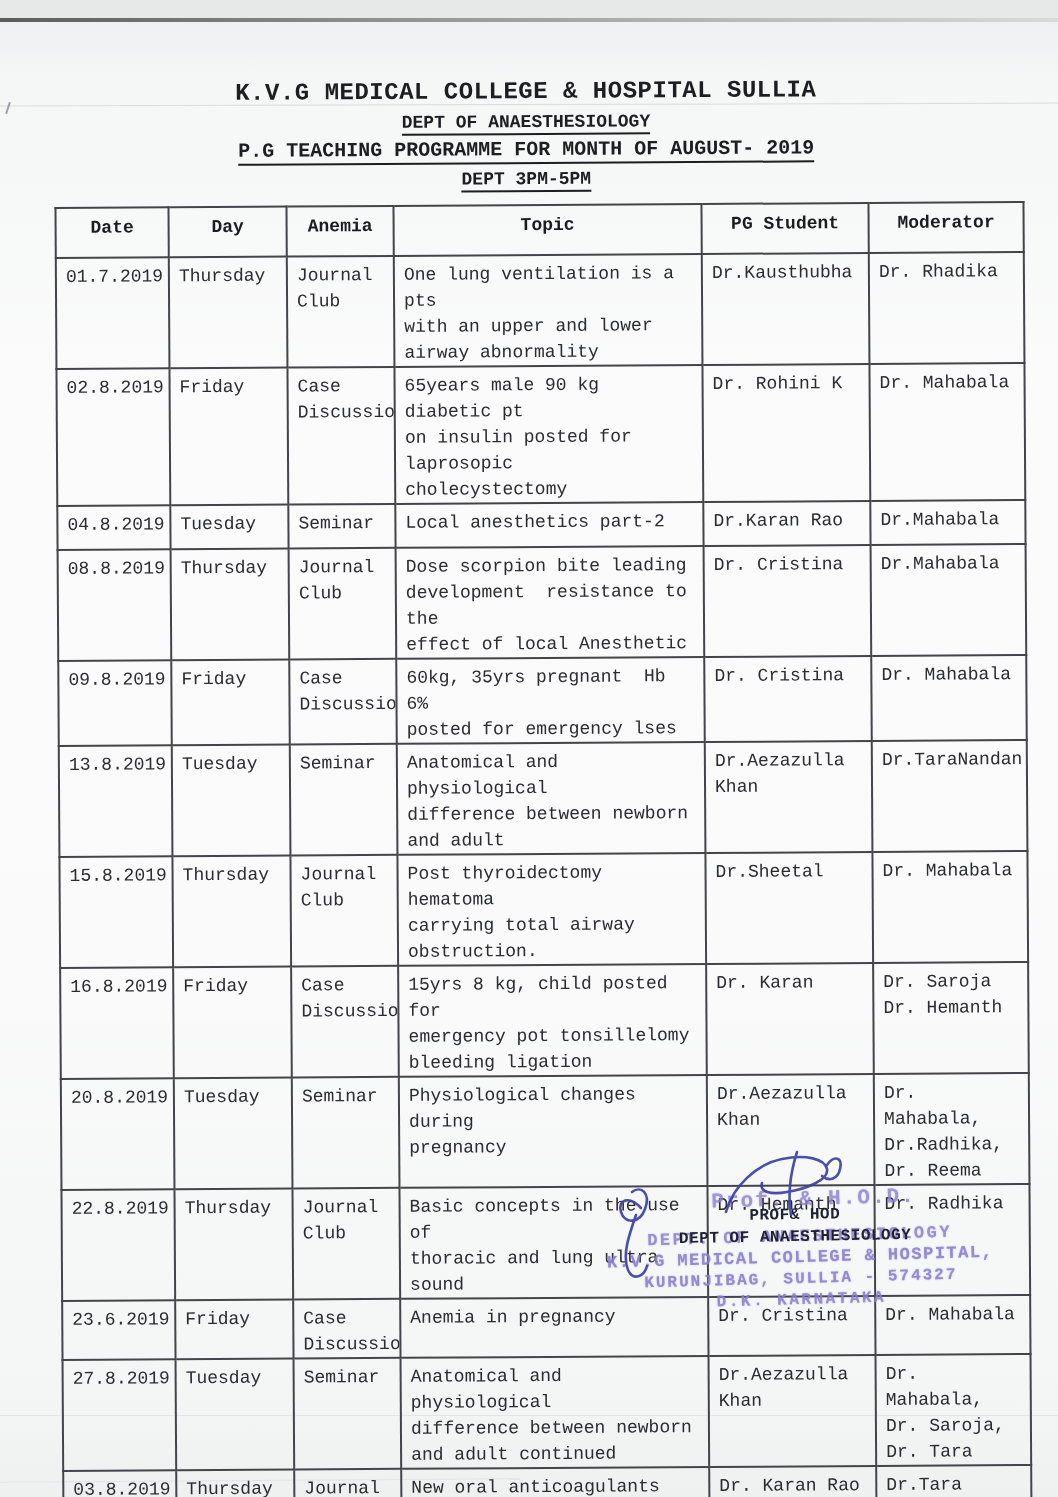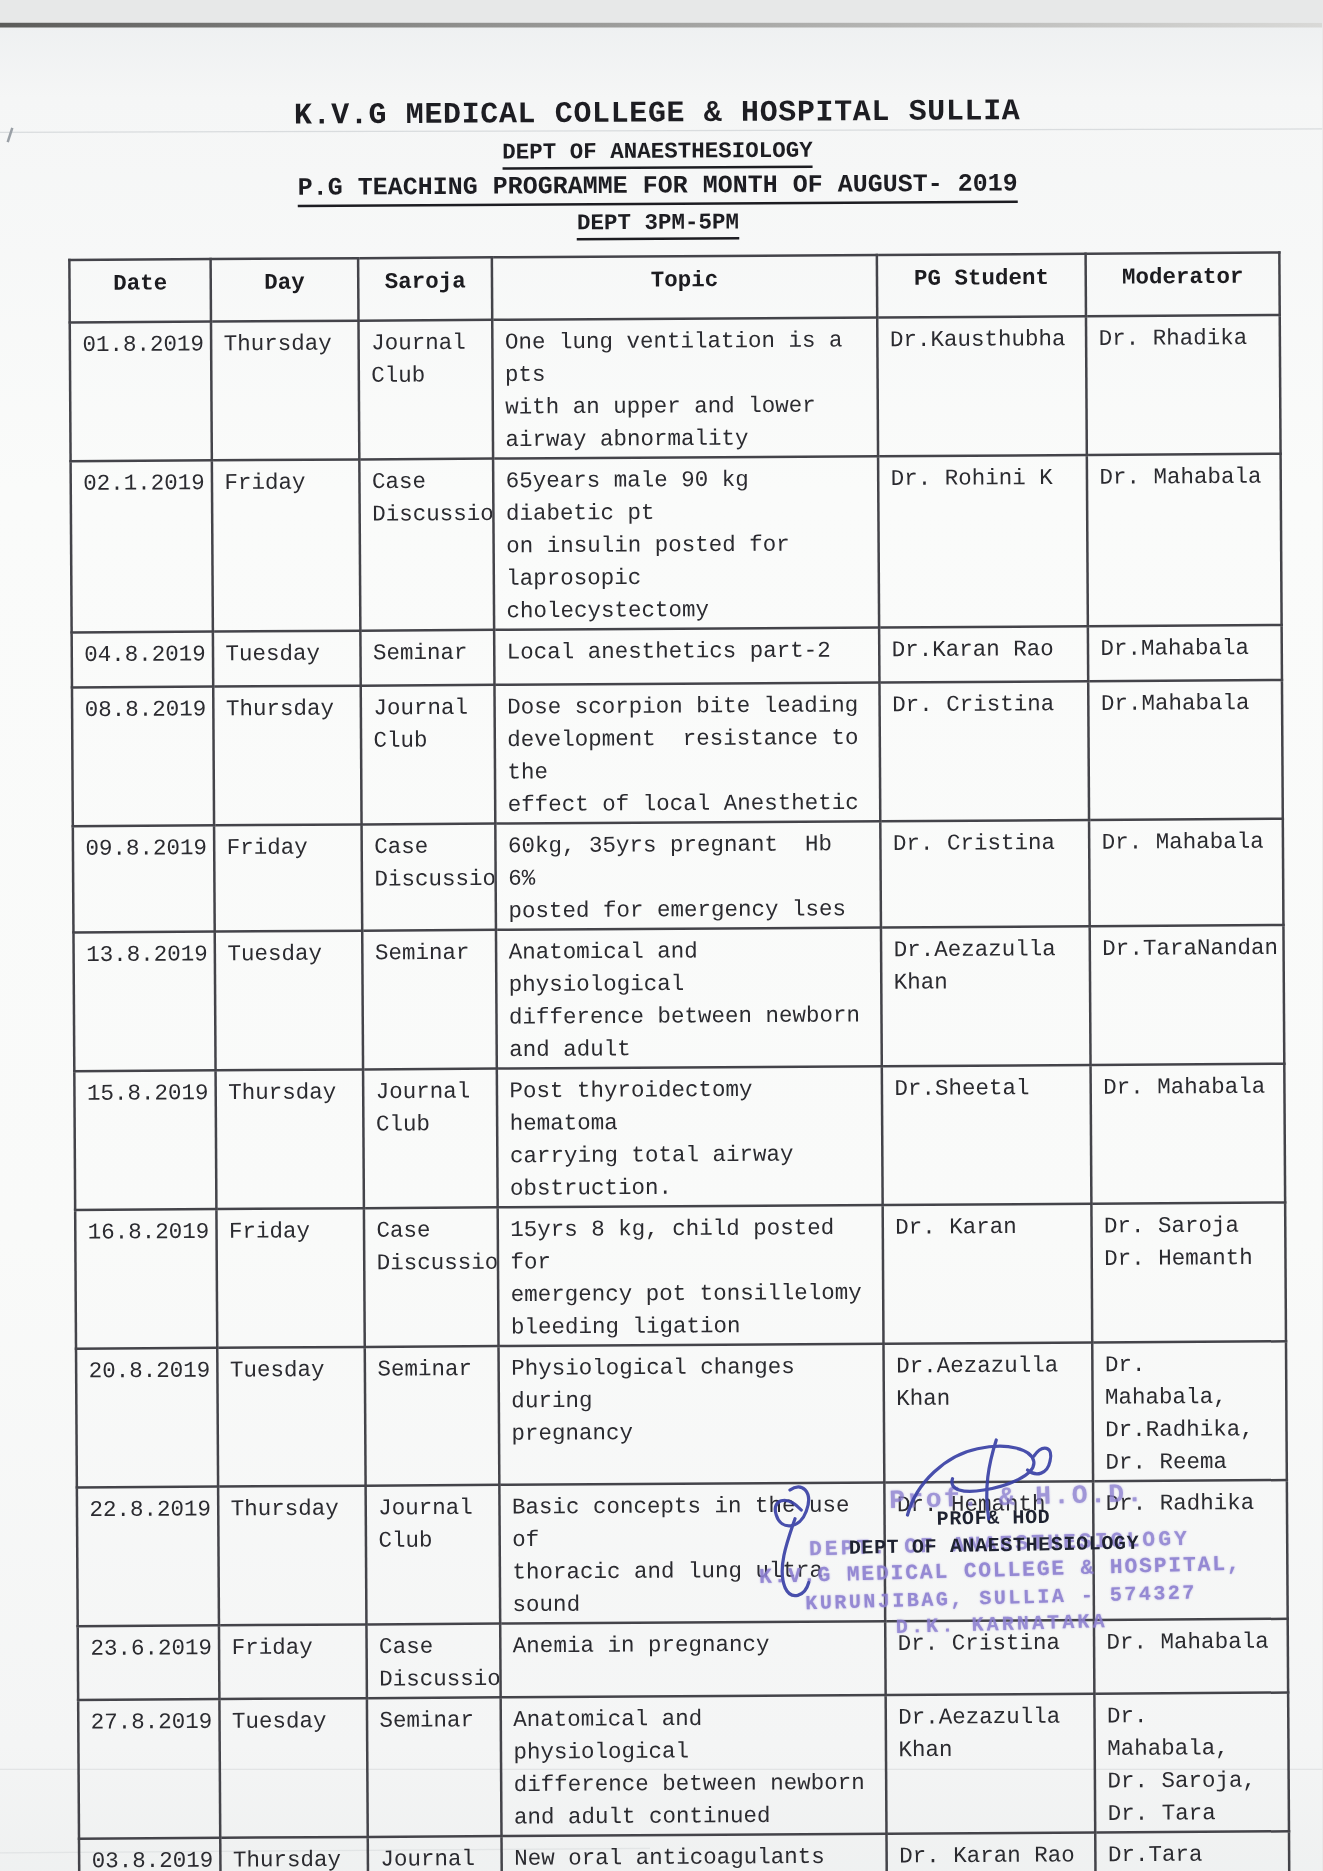--- a/index.html
+++ b/index.html
@@ -85,37 +85,37 @@
           <col style="width:118px">
           <col style="width:107px">
         <col style="width:308px">
           <col style="width:167px">
           <col style="width:155px">
       </colgroup>
       <tbody>
           <tr style="height:50px">
         <th>Date</th>
         <th>Day</th>
-        <th>Saroja</th>
+        <th>Anemia</th>
         <th>Topic</th>
         <th>PG Student</th>
         <th>Moderator</th>
       </tr>
       <tr style="height:75px">
-        <td class="c-date">01.8.2019</td>
+        <td class="c-date">01.7.2019</td>
         <td>Thursday</td>
         <td>Journal Club</td>
         <td class="c-topic">One lung ventilation is a pts
 with an upper and lower
 airway abnormality</td>
         <td>Dr.Kausthubha</td>
         <td>Dr. Rhadika</td>
       </tr>
       <tr style="height:78px">
-        <td class="c-date">02.1.2019</td>
+        <td class="c-date">02.8.2019</td>
         <td>Friday</td>
         <td>Case Discussion</td>
         <td class="c-topic">65years male 90 kg diabetic pt
 on insulin posted for laprosopic
 cholecystectomy</td>
         <td>Dr. Rohini K</td>
         <td>Dr. Mahabala</td>
       </tr>
       <tr style="height:44px">
         <td class="c-date">04.8.2019</td>

